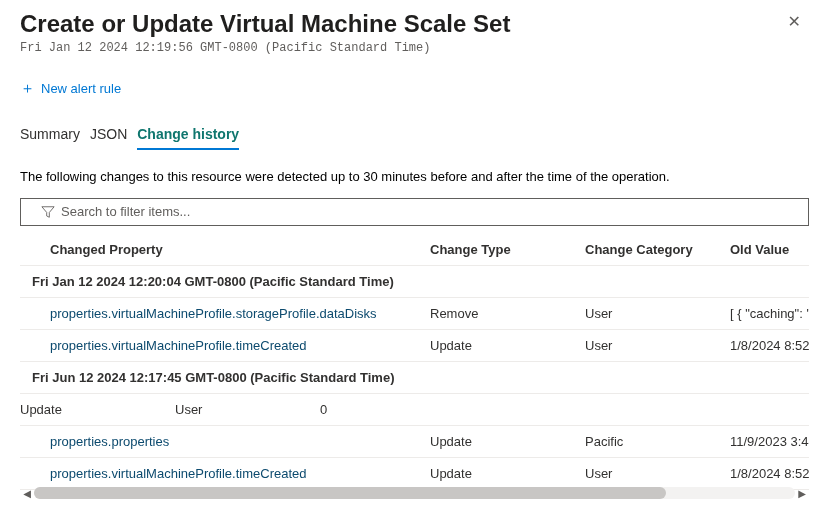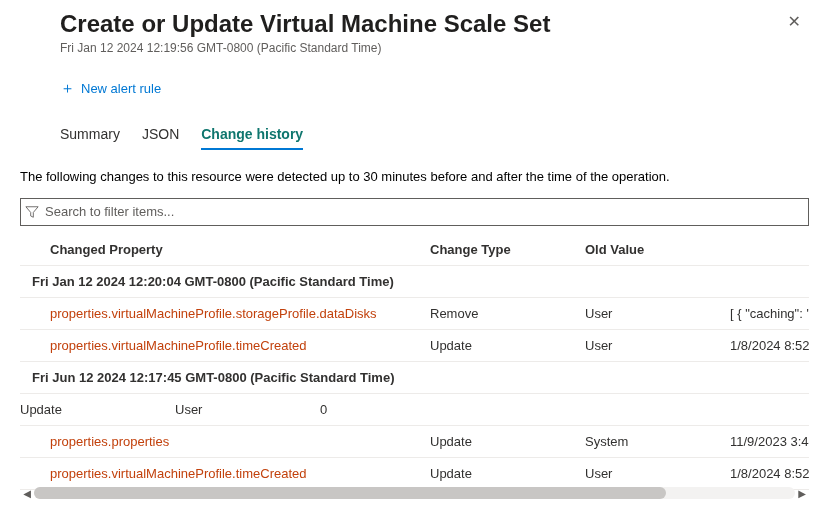--- a/index.html
+++ b/index.html
@@ -7,33 +7,34 @@
   body {
     font-family: "Segoe UI", -apple-system, BlinkMacSystemFont, sans-serif;
     font-size: 13px;
     color: #323130;
     width: 829px;
     height: 506px;
     overflow: hidden;
     position: relative;
     background: #fff;
   }
-  .panel { padding: 10px 20px 0 20px; margin-left: 40px; }
+  .panel { padding: 10px 20px 0 20px; }
   .header-row { display: flex; justify-content: space-between; align-items: flex-start; }
   .title {
     font-size: 24px;
     font-weight: 600;
     color: #201f1e;
     margin: 0;
     line-height: 1.2;
   }
   .timestamp {
     font-size: 12px;
     color: #605e5c;
     margin-top: 2px;
+    font-family: Liberation Mono, monospace;
   }
   .close-btn {
     background: none;
     border: none;
     font-size: 16px;
     color: #605e5c;
     cursor: pointer;
     padding: 4px 8px;
     line-height: 1;
   }
@@ -45,21 +46,21 @@
     color: #0078d4;
     background: none;
     border: none;
     font-size: 13px;
     cursor: pointer;
     padding: 0;
   }
   .plus-icon { font-size: 15px; font-weight: 400; }
   .tabs {
     display: flex;
-    gap: 22px;
+    gap: 10px;
     margin-top: 28px;
     border-bottom: 1px solid transparent;
   }
   .tab {
     background: none;
     border: none;
     font-size: 14px;
     color: #323130;
     padding: 0 0 8px 0;
     cursor: pointer;
@@ -79,21 +80,21 @@
     background: #0078d4;
   }
   .content { padding: 18px 20px 0 20px; }
   .desc { font-size: 13px; color: #000000; margin: 0 0 14px 0; }
   .search-wrap {
     position: relative;
     border: 1px solid #605e5c;
     height: 28px;
     display: flex;
     align-items: center;
-    padding: 0 4px;
+    padding: 0 20px;
   }
   .funnel-icon {
     width: 14px; height: 14px;
     flex-shrink: 0;
     color: #605e5c;
   }
   .search-input {
     border: none;
     outline: none;
     font-size: 13px;
@@ -128,21 +129,21 @@
   .col-cat    { width: 145px; }
   .col-old    { width: 150px; white-space: nowrap; overflow: hidden; }
   .grouprow {
     font-weight: 600;
     font-size: 13px;
     padding-left: 12px;
   }
   .row .col-prop { padding-left: 30px; }
   .row .col-prop a,
   .row .col-prop span.link {
-    color: #c2410c;
+    color: #0c4a6e;
     text-decoration: none;
     cursor: pointer;
   }
   .row { font-size: 13px; }
   .hscroll {
     position: absolute;
     left: 20px;
     right: 20px;
     bottom: 6px;
     height: 14px;
@@ -209,20 +210,21 @@
       <path d="M1 2h14L9.5 8.5V14l-3-1.5V8.5L1 2z"></path>
     </svg>
     <input class="search-input" type="text" placeholder="Search to filter items..." style="">
   </div>
 
   <div class="table-scroll">
     <div class="table-inner">
       <div class="thead">
         <div class="col-prop">Changed Property</div>
         <div class="col-type">Change Type</div>
+        <div class="col-cat">Change Category</div>
         <div class="col-old">Old Value</div>
       </div>
 
       <div class="grouprow">
         <span>Fri Jan 12 2024 12:20:04 GMT-0800 (Pacific Standard Time)</span>
       </div>
       <div class="row">
         <div class="col-prop"><span class="link">properties.virtualMachineProfile.storageProfile.dataDisks</span></div>
         <div class="col-type">Remove</div>
         <div class="col-cat">User</div>
@@ -239,21 +241,21 @@
         <span>Fri Jun 12 2024 12:17:45 GMT-0800 (Pacific Standard Time)</span>
       </div>
       <div class="row">
         <div class="col-type">Update</div>
         <div class="col-cat">User</div>
         <div class="col-old">0</div>
       </div>
       <div class="row">
         <div class="col-prop"><span class="link">properties.properties</span></div>
         <div class="col-type">Update</div>
-        <div class="col-cat">System</div>
+        <div class="col-cat">Pacific</div>
         <div class="col-old">11/9/2023 3:44:42 PM</div>
       </div>
       <div class="row">
         <div class="col-prop"><span class="link">properties.virtualMachineProfile.timeCreated</span></div>
         <div class="col-type">Update</div>
         <div class="col-cat">User</div>
         <div class="col-old">1/8/2024 8:52:58 PM</div>
       </div>
     </div>
   </div>

